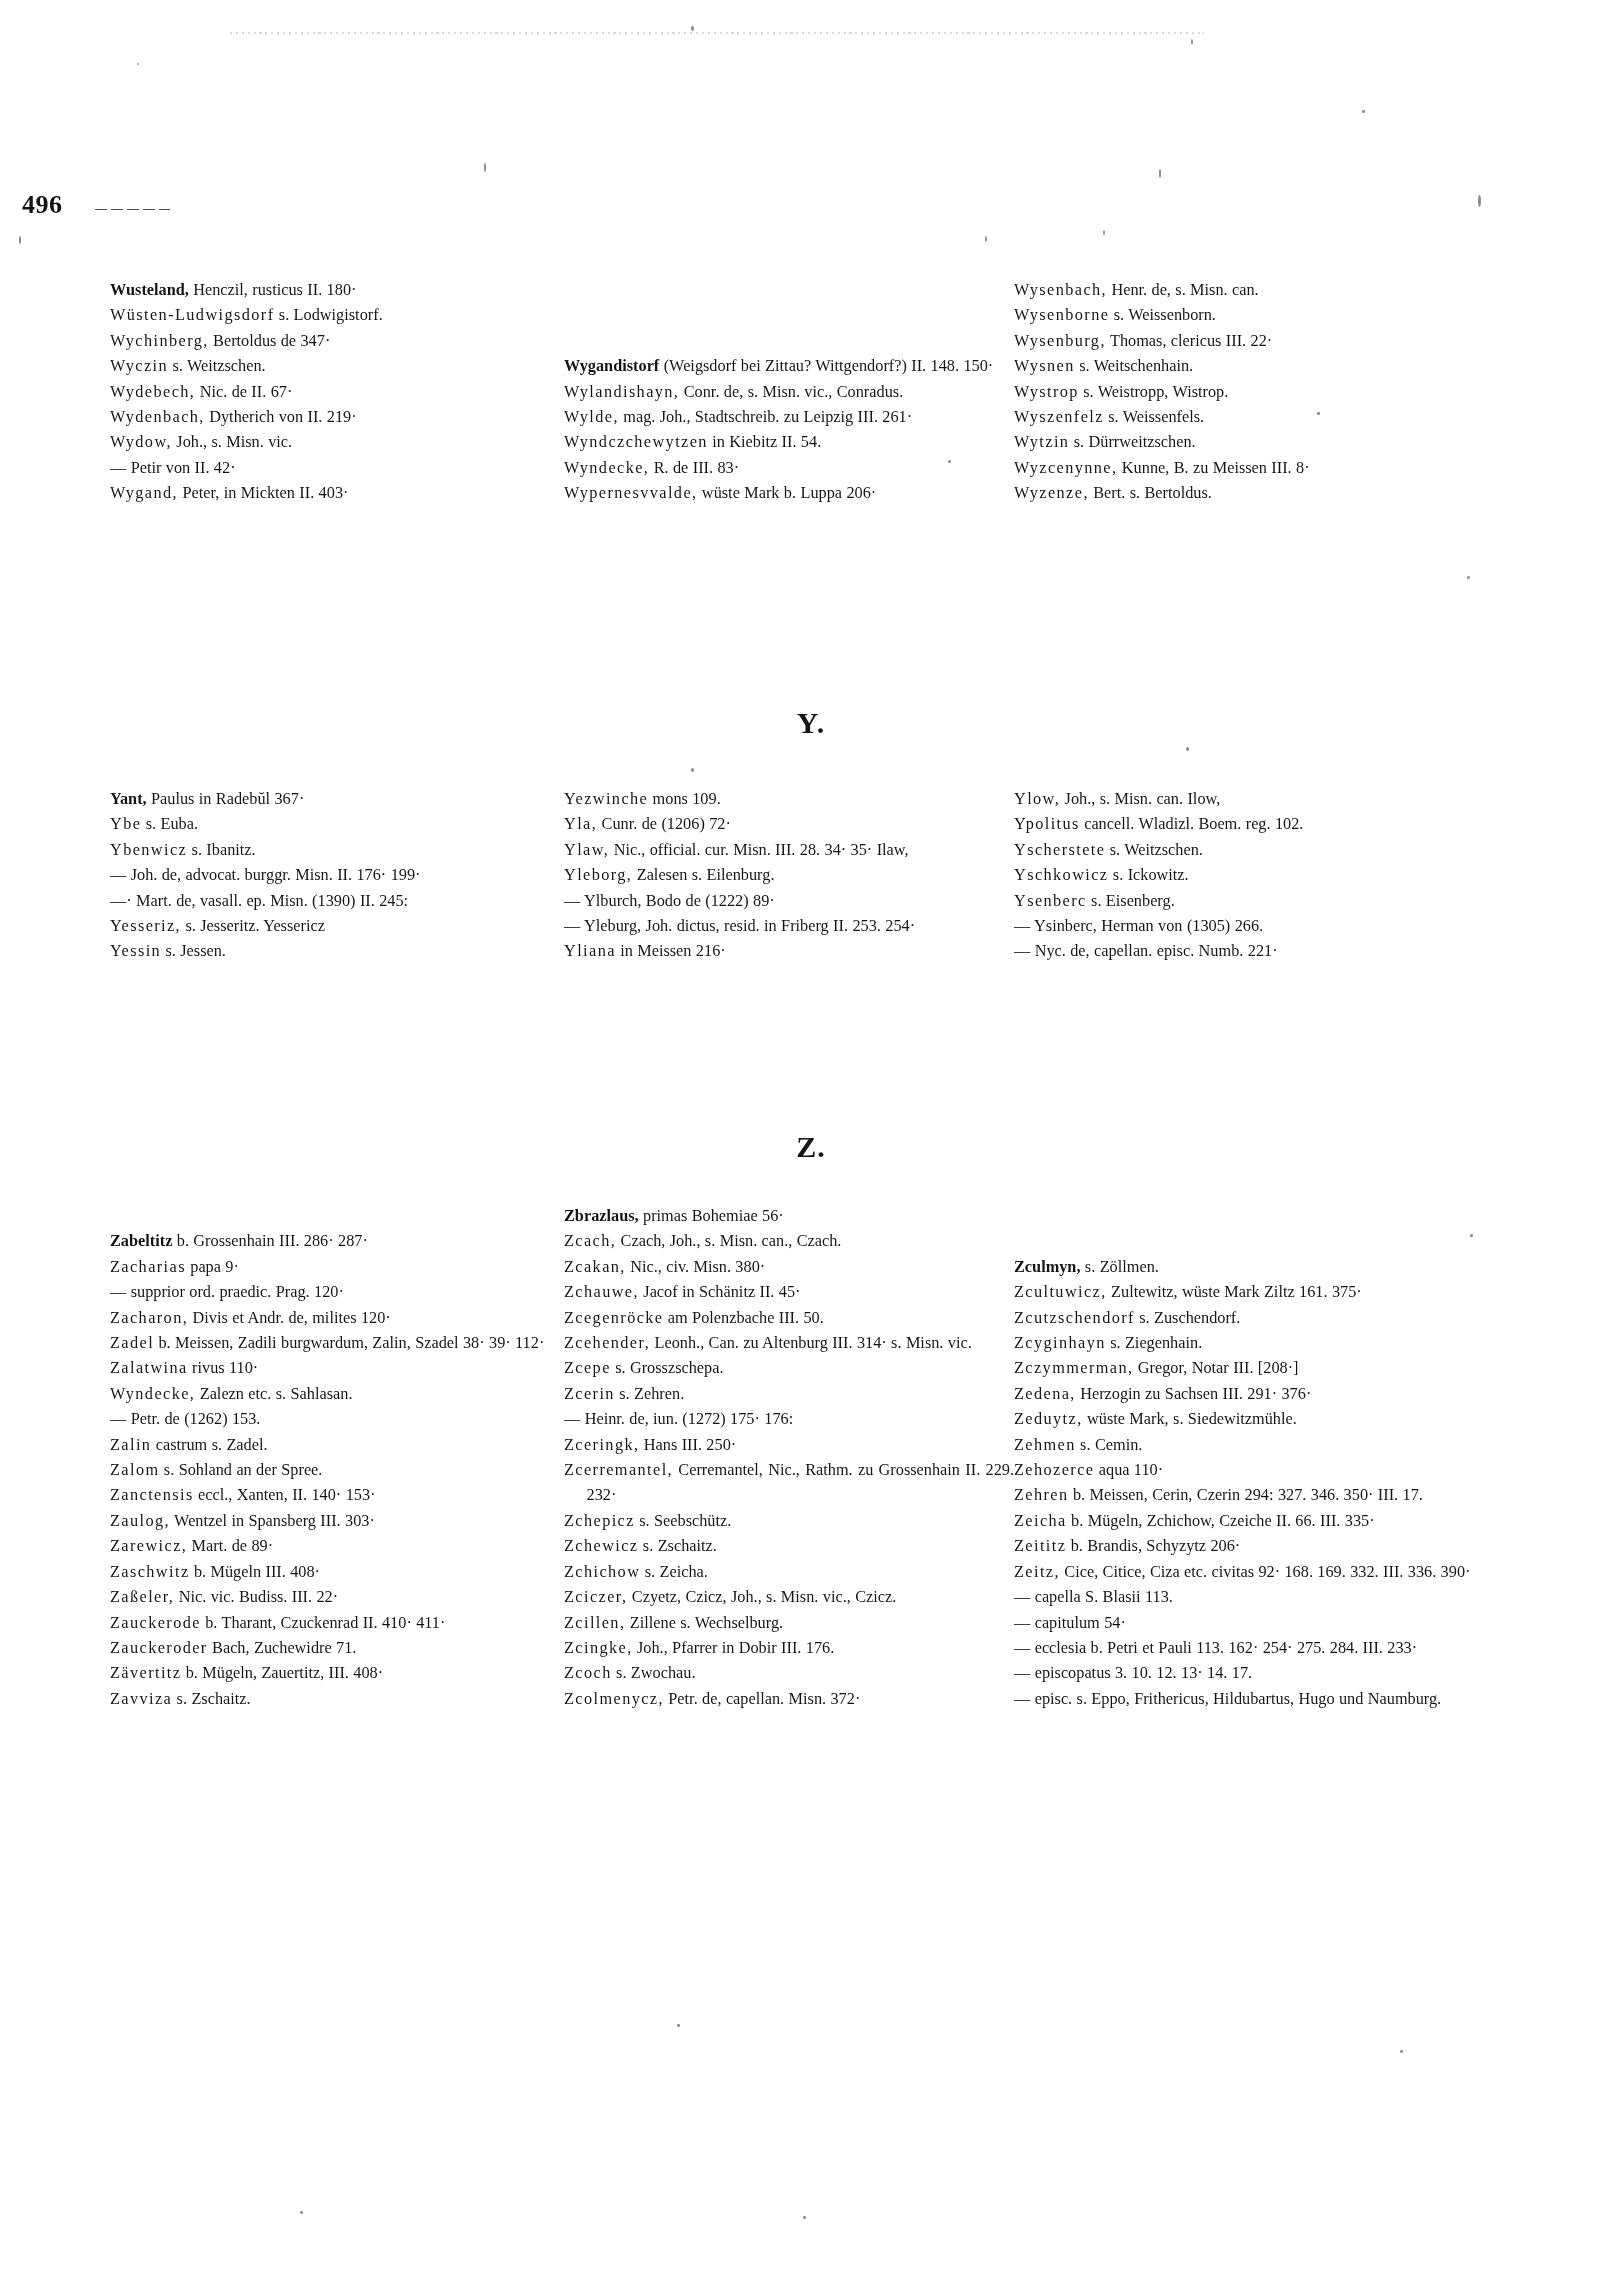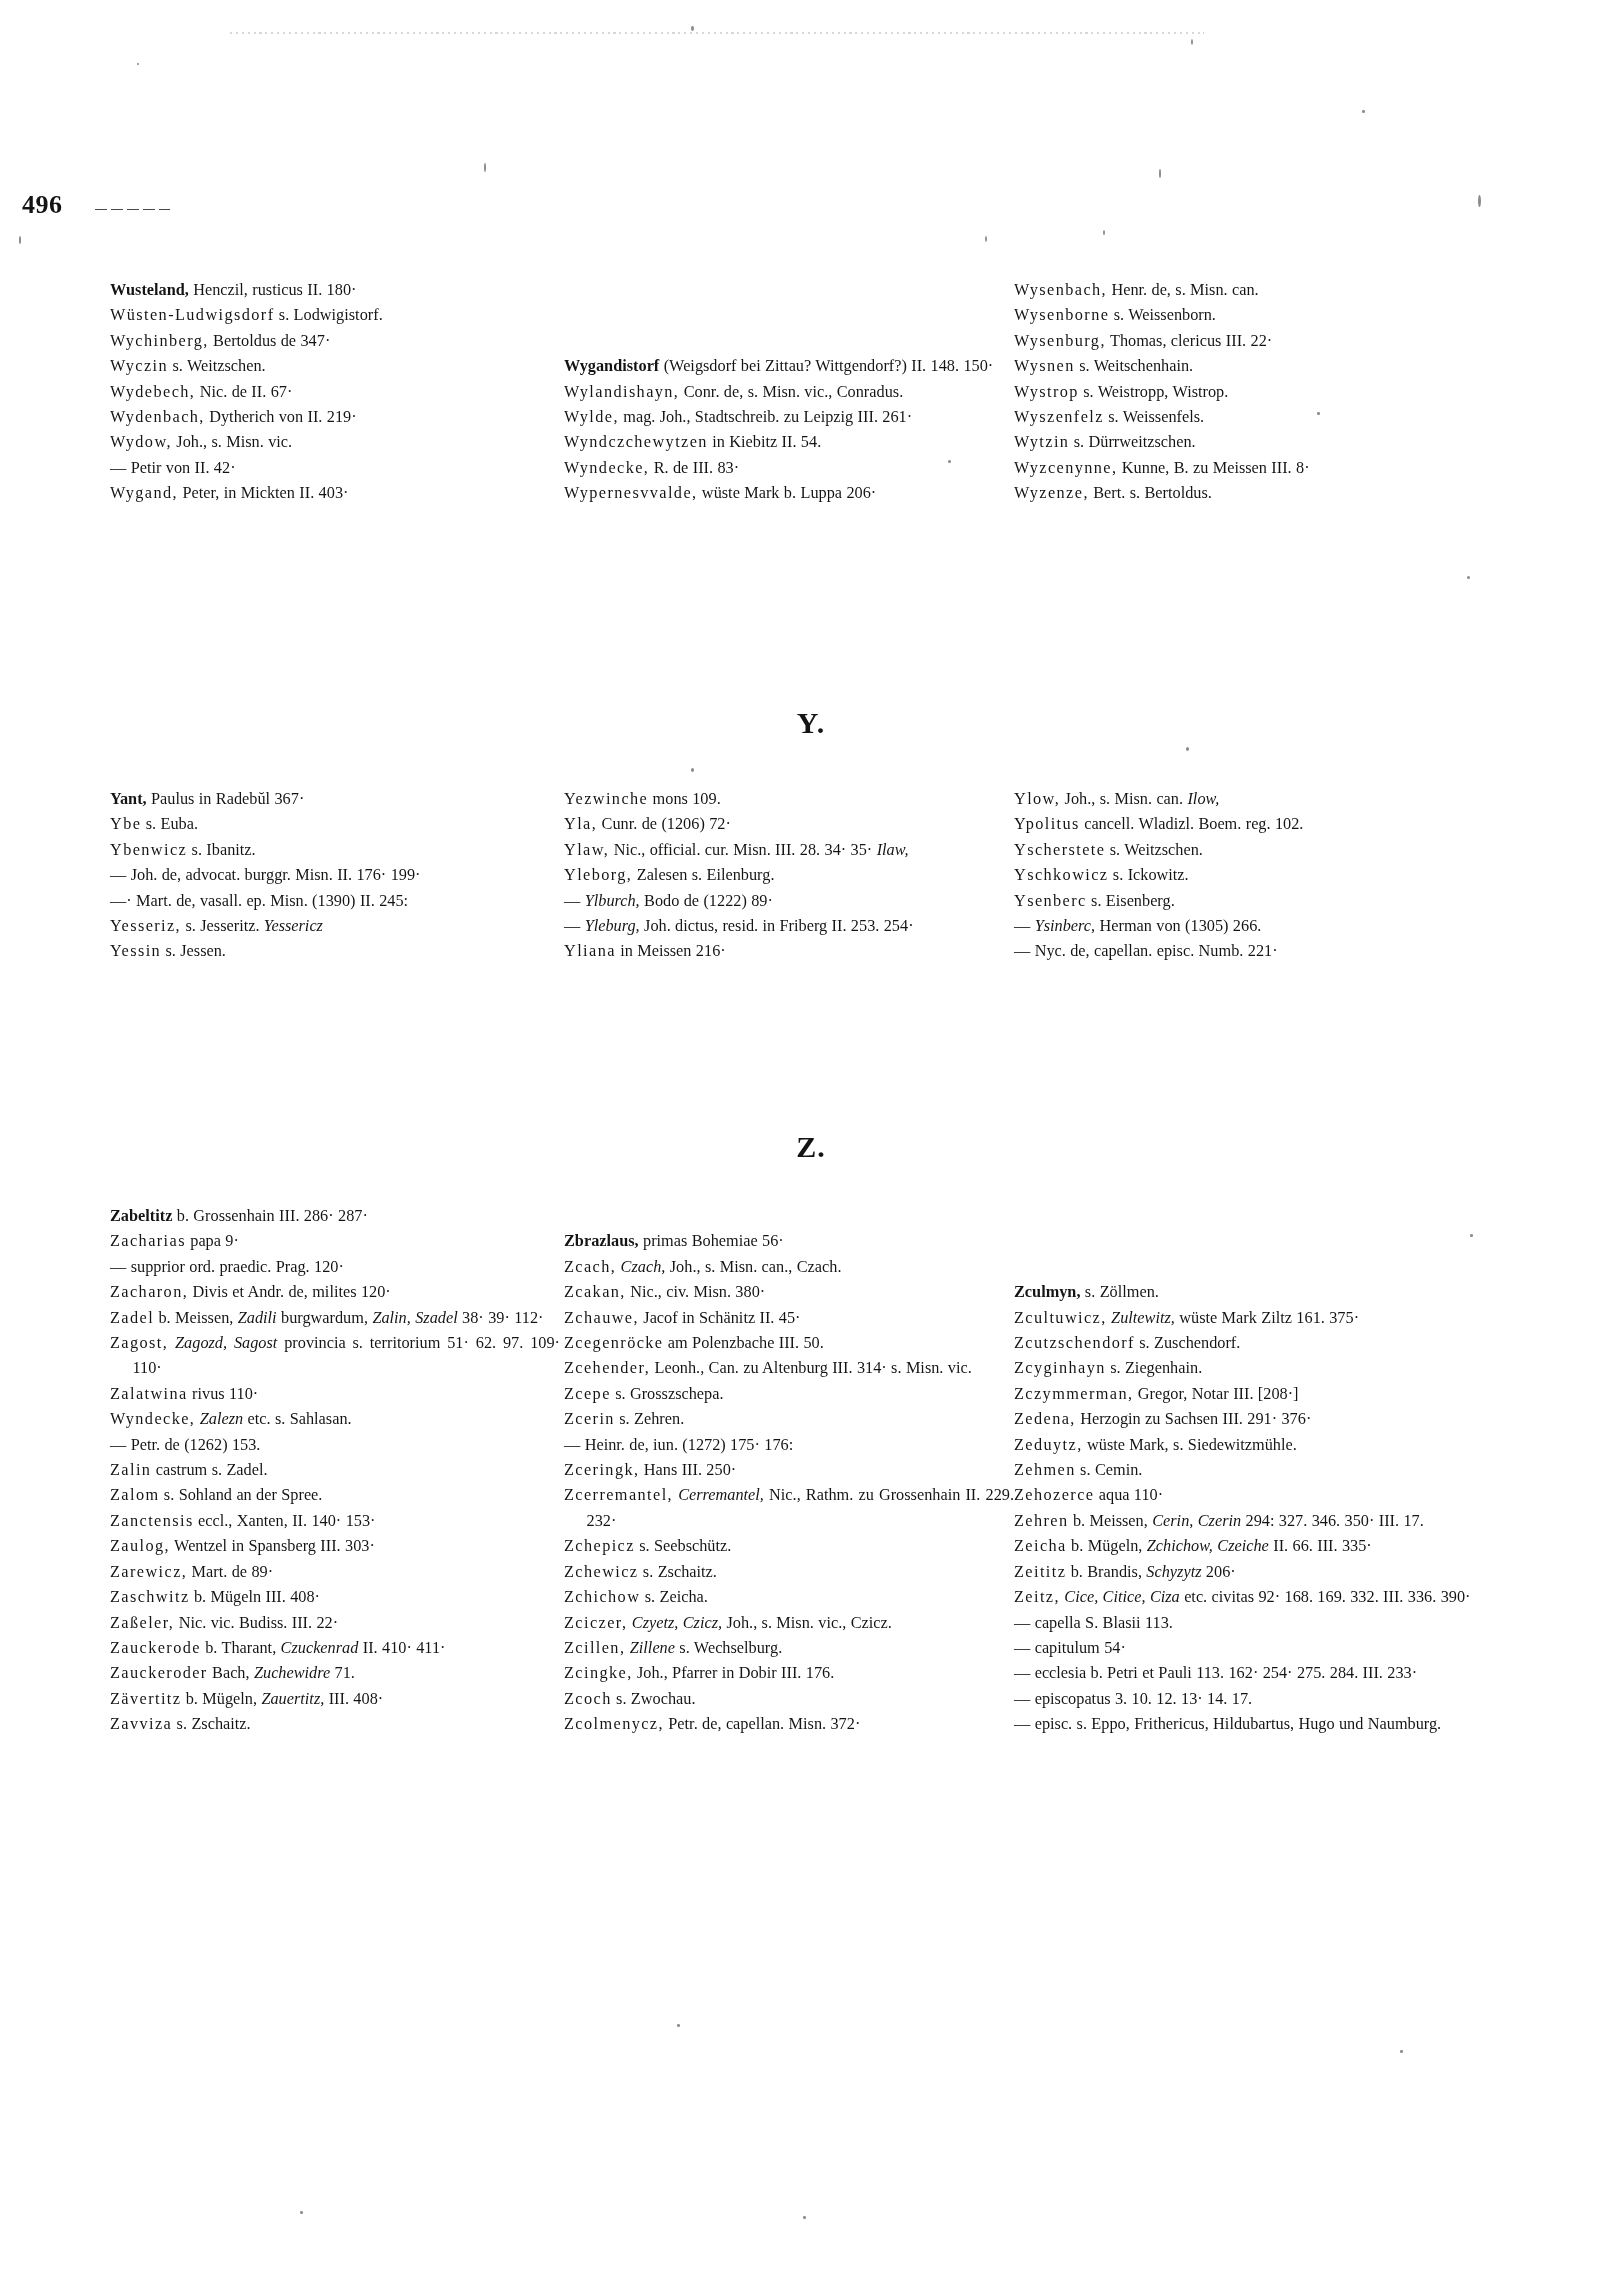--- a/index.html
+++ b/index.html
@@ -118,21 +118,21 @@
     -webkit-font-smoothing: none;
   }
   .entry.dash {
     padding-left: 22.5px;
     text-indent: -22.5px;
   }
   
   .hw-bold { font-weight: 700; }
   
   .lemma { letter-spacing: 1.4px; }
-  .ital { font-style: italic; }
+  .ital { }
 
   
   .scan {
     filter: contrast(1.06);
   }
 </style>
 </head>
 <body>
 
 <div class="page scan">
@@ -228,21 +228,20 @@
   </div>
 
   <div class="section-letter" id="sec-Z">Z.</div>
   <div class="block" id="block-Z">
     <div class="col c1">
         <p class="entry"><span class="hw-bold">Zabeltitz</span><span> b. Grossenhain III. 286· 287·</span></p>
         <p class="entry"><span class="lemma">Zacharias</span><span> papa 9·</span></p>
         <p class="entry dash"><span>— supprior ord. praedic. Prag. 120·</span></p>
         <p class="entry"><span class="lemma">Zacharon,</span><span> Divis et Andr. de, milites 120·</span></p>
         <p class="entry"><span class="lemma">Zadel</span><span> b. Meissen, </span><span class="ital"> </span><span class="ital">Zadili</span><span> burgwardum, </span><span class="ital">Zalin, Szadel</span><span> 38· 39· 112·</span></p>
-        <p class="entry"><span class="lemma">Zagost,</span><span class="ital"> Zagozd, Sagost</span><span> provincia s. territorium 51· 62. 97. 109· 110·</span></p>
         <p class="entry"><span class="lemma">Zalatwina</span><span> rivus 110·</span></p>
         <p class="entry"><span class="lemma">Wyndecke,</span><span class="ital"> Zalezn</span><span> etc. s. Sahlasan.</span></p>
         <p class="entry dash"><span>— Petr. de (1262) 153.</span></p>
         <p class="entry"><span class="lemma">Zalin</span><span> castrum s. Zadel.</span></p>
         <p class="entry"><span class="lemma">Zalom</span><span> s. Sohland an der Spree.</span></p>
         <p class="entry"><span class="lemma">Zanctensis</span><span> eccl., Xanten, II. 140· 153·</span></p>
         <p class="entry"><span class="lemma">Zaulog,</span><span> Wentzel in Spansberg III. 303·</span></p>
         <p class="entry"><span class="lemma">Zarewicz,</span><span> Mart. de 89·</span></p>
         <p class="entry"><span class="lemma">Zaschwitz</span><span> b. Mügeln III. 408·</span></p>
         <p class="entry"><span class="lemma">Zaßeler,</span><span> Nic. vic. Budiss. III. 22·</span></p>

